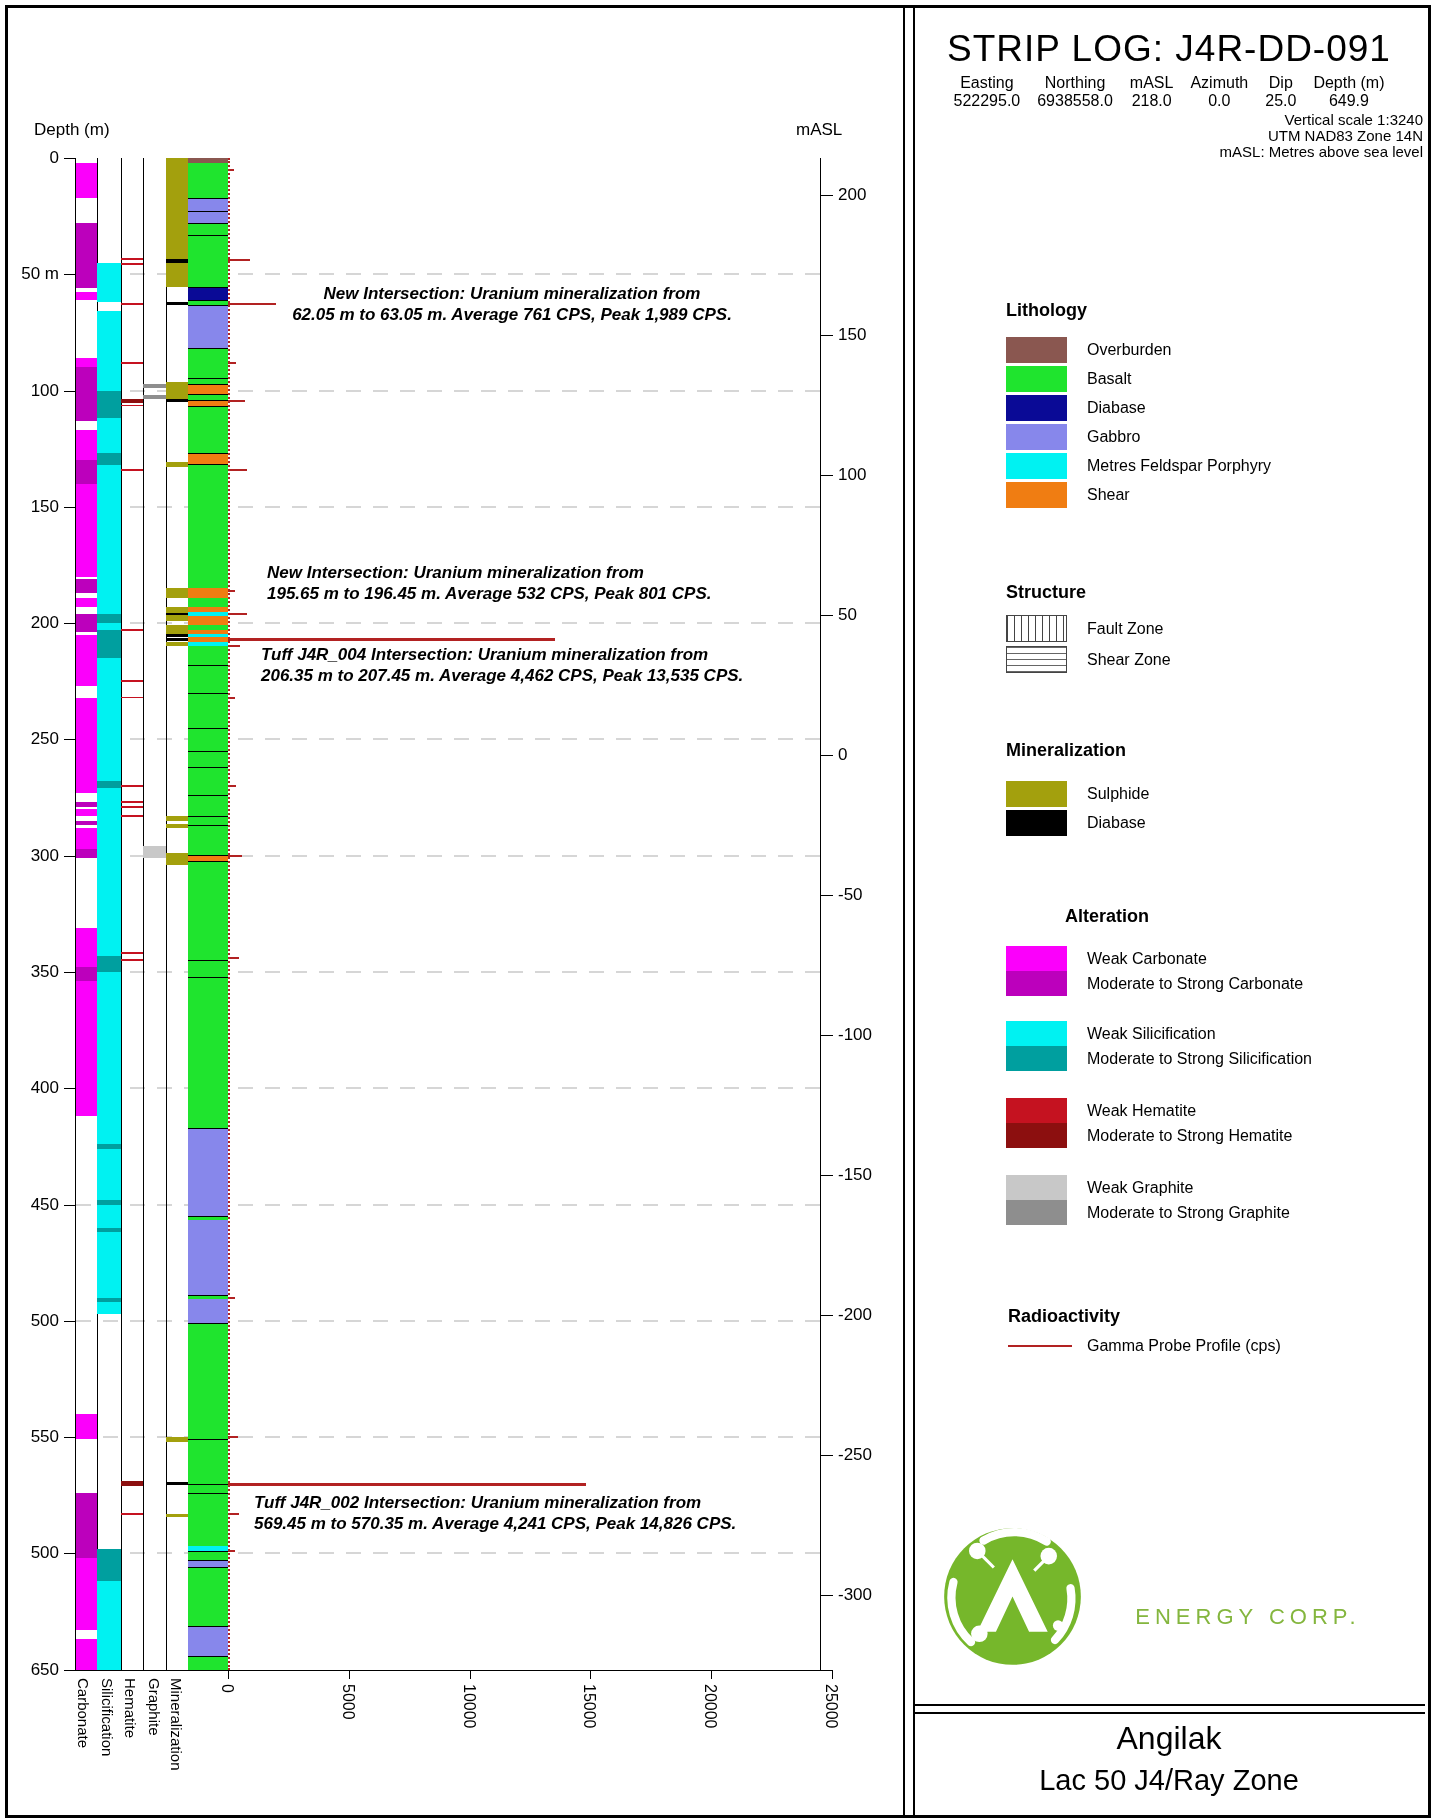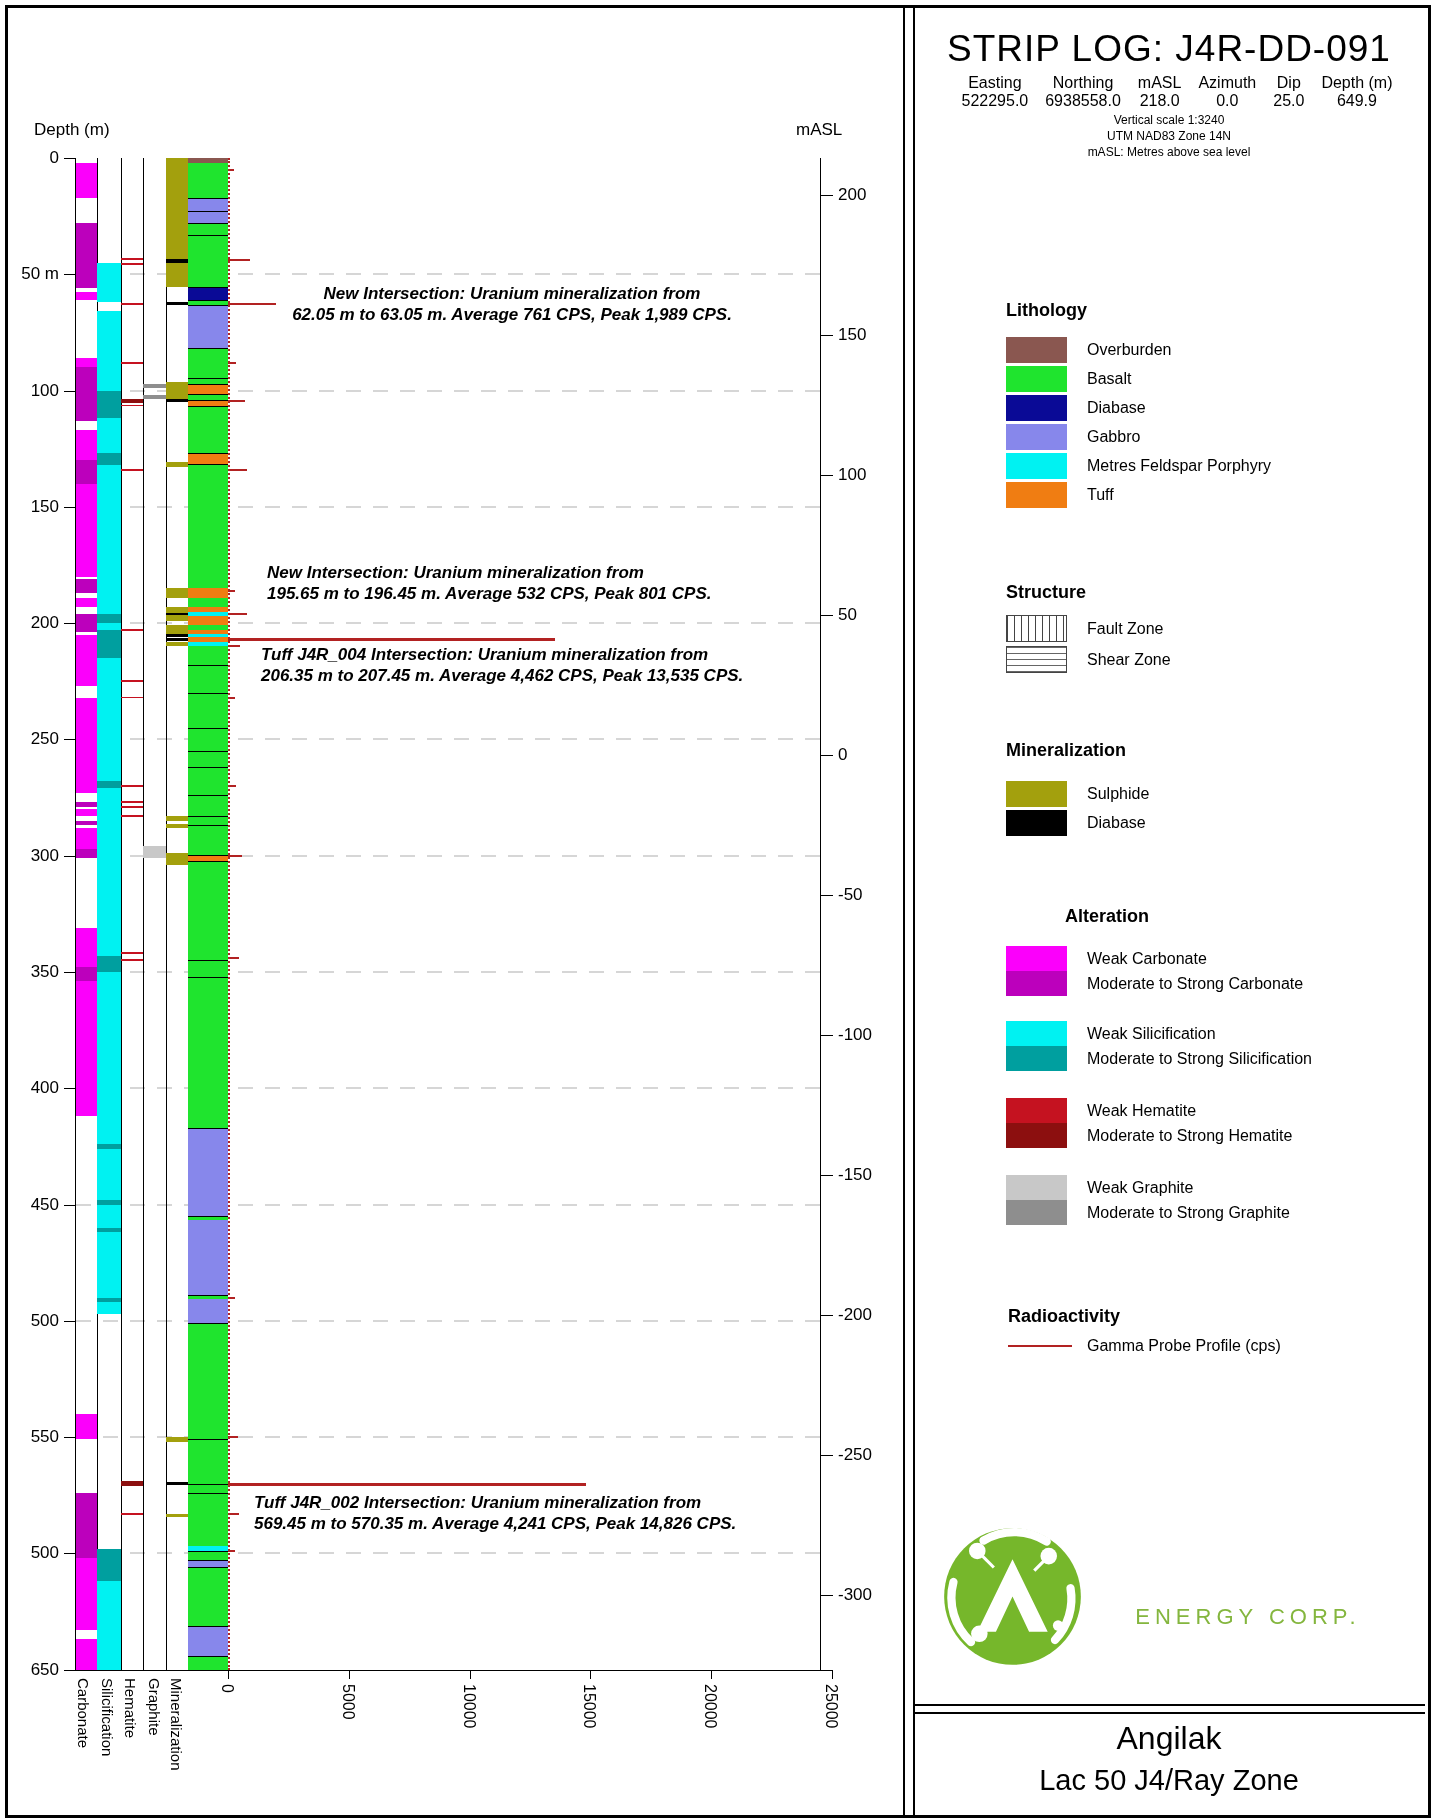--- a/index.html
+++ b/index.html
@@ -6,25 +6,25 @@
   #page{position:relative;width:1433px;height:1820px;background:#fff;overflow:hidden;
         font-family:"Liberation Sans",sans-serif;color:#000;}
   .abs{position:absolute;}
   #page-border{position:absolute;left:5px;top:5px;width:1420px;height:1807px;border:3px solid #000;}
   #divider-v1{position:absolute;left:903px;top:5px;width:2px;height:1810px;background:#000;}
   #divider-v2{position:absolute;left:913px;top:5px;width:2px;height:1810px;background:#000;}
   #footer-line1{position:absolute;left:915px;top:1704px;width:510px;height:2px;background:#000;}
   #footer-line2{position:absolute;left:915px;top:1712px;width:510px;height:2px;background:#000;}
   .rp-center{left:915px;width:508px;text-align:center;}
   #rp-title{top:28px;font-size:37px;letter-spacing:1px;}
-  #rp-fields{top:74px;left:915px;width:508px;display:flex;justify-content:center;gap:17px;padding-left:8px;}
+  #rp-fields{top:74px;left:915px;width:508px;display:flex;justify-content:center;gap:17px;}
   .fld{text-align:center;}
   .flab{font-size:16px;}
   .fval{font-size:16px;}
-  .note{font-size:12px;line-height:16px;}
+  .note{font-size:15px;line-height:16px;text-align:right;}
   #note1{top:112px;} #note2{top:128px;} #note3{top:144px;}
   #legend-title{top:224px;font-size:30px;font-weight:bold;}
   .lg-head{font-size:18px;font-weight:bold;}
   .pat-fault{background-color:#fff;border:1px solid #444;
     background-image:repeating-linear-gradient(90deg,#444 0 1px,transparent 1px 7px);}
   .pat-shear{background-color:#fff;border:1px solid #444;
     background-image:repeating-linear-gradient(0deg,#666 0 1px,transparent 1px 6px),
                      repeating-linear-gradient(90deg,transparent 0 7px,#fff 7px 9px);}
   .hatch-fault{background-image:repeating-linear-gradient(90deg,rgba(0,0,0,.85) 0 1px,transparent 1px 5px);
     border-top:1px solid #000;border-bottom:1px solid #000;box-sizing:border-box;}
@@ -404,21 +404,21 @@
     <div style="position: absolute; left: 1087px; top: 341px; font: 16px &quot;Liberation Sans&quot;, sans-serif; white-space: nowrap;">Overburden</div>
     <div style="position: absolute; left: 1006px; top: 366px; width: 61px; height: 26px; background: rgb(31, 228, 46);"></div>
     <div style="position: absolute; left: 1087px; top: 370px; font: 16px &quot;Liberation Sans&quot;, sans-serif; white-space: nowrap;">Basalt</div>
     <div style="position: absolute; left: 1006px; top: 395px; width: 61px; height: 26px; background: rgb(10, 10, 150);"></div>
     <div style="position: absolute; left: 1087px; top: 399px; font: 16px &quot;Liberation Sans&quot;, sans-serif; white-space: nowrap;">Diabase</div>
     <div style="position: absolute; left: 1006px; top: 424px; width: 61px; height: 26px; background: rgb(135, 135, 235);"></div>
     <div style="position: absolute; left: 1087px; top: 428px; font: 16px &quot;Liberation Sans&quot;, sans-serif; white-space: nowrap;">Gabbro</div>
     <div style="position: absolute; left: 1006px; top: 453px; width: 61px; height: 26px; background: rgb(0, 242, 242);"></div>
     <div style="position: absolute; left: 1087px; top: 457px; font: 16px &quot;Liberation Sans&quot;, sans-serif; white-space: nowrap;">Metres Feldspar Porphyry</div>
     <div style="position: absolute; left: 1006px; top: 482px; width: 61px; height: 26px; background: rgb(240, 125, 18);"></div>
-    <div style="position: absolute; left: 1087px; top: 486px; font: 16px &quot;Liberation Sans&quot;, sans-serif; white-space: nowrap;">Tuff</div>
+    <div style="position: absolute; left: 1087px; top: 486px; font: 16px &quot;Liberation Sans&quot;, sans-serif; white-space: nowrap;">Shear</div>
     <div class="pat-fault" style="position: absolute; left: 1006px; top: 615px; width: 61px; height: 27px; box-sizing: border-box;"></div>
     <div style="position: absolute; left: 1087px; top: 620px; font: 16px &quot;Liberation Sans&quot;, sans-serif; white-space: nowrap;">Fault Zone</div>
     <div class="pat-shear" style="position: absolute; left: 1006px; top: 646px; width: 61px; height: 27px; box-sizing: border-box;"></div>
     <div style="position: absolute; left: 1087px; top: 651px; font: 16px &quot;Liberation Sans&quot;, sans-serif; white-space: nowrap;">Shear Zone</div>
     <div style="position: absolute; left: 1006px; top: 781px; width: 61px; height: 26px; background: rgb(163, 160, 13);"></div>
     <div style="position: absolute; left: 1087px; top: 785px; font: 16px &quot;Liberation Sans&quot;, sans-serif; white-space: nowrap;">Sulphide</div>
     <div style="position: absolute; left: 1006px; top: 810px; width: 61px; height: 26px; background: rgb(0, 0, 0);"></div>
     <div style="position: absolute; left: 1087px; top: 814px; font: 16px &quot;Liberation Sans&quot;, sans-serif; white-space: nowrap;">Diabase</div>
     <div style="position: absolute; left: 1006px; top: 946px; width: 61px; height: 25px; background: rgb(251, 0, 251);"></div>
     <div style="position: absolute; left: 1006px; top: 971px; width: 61px; height: 25px; background: rgb(188, 0, 188);"></div>

